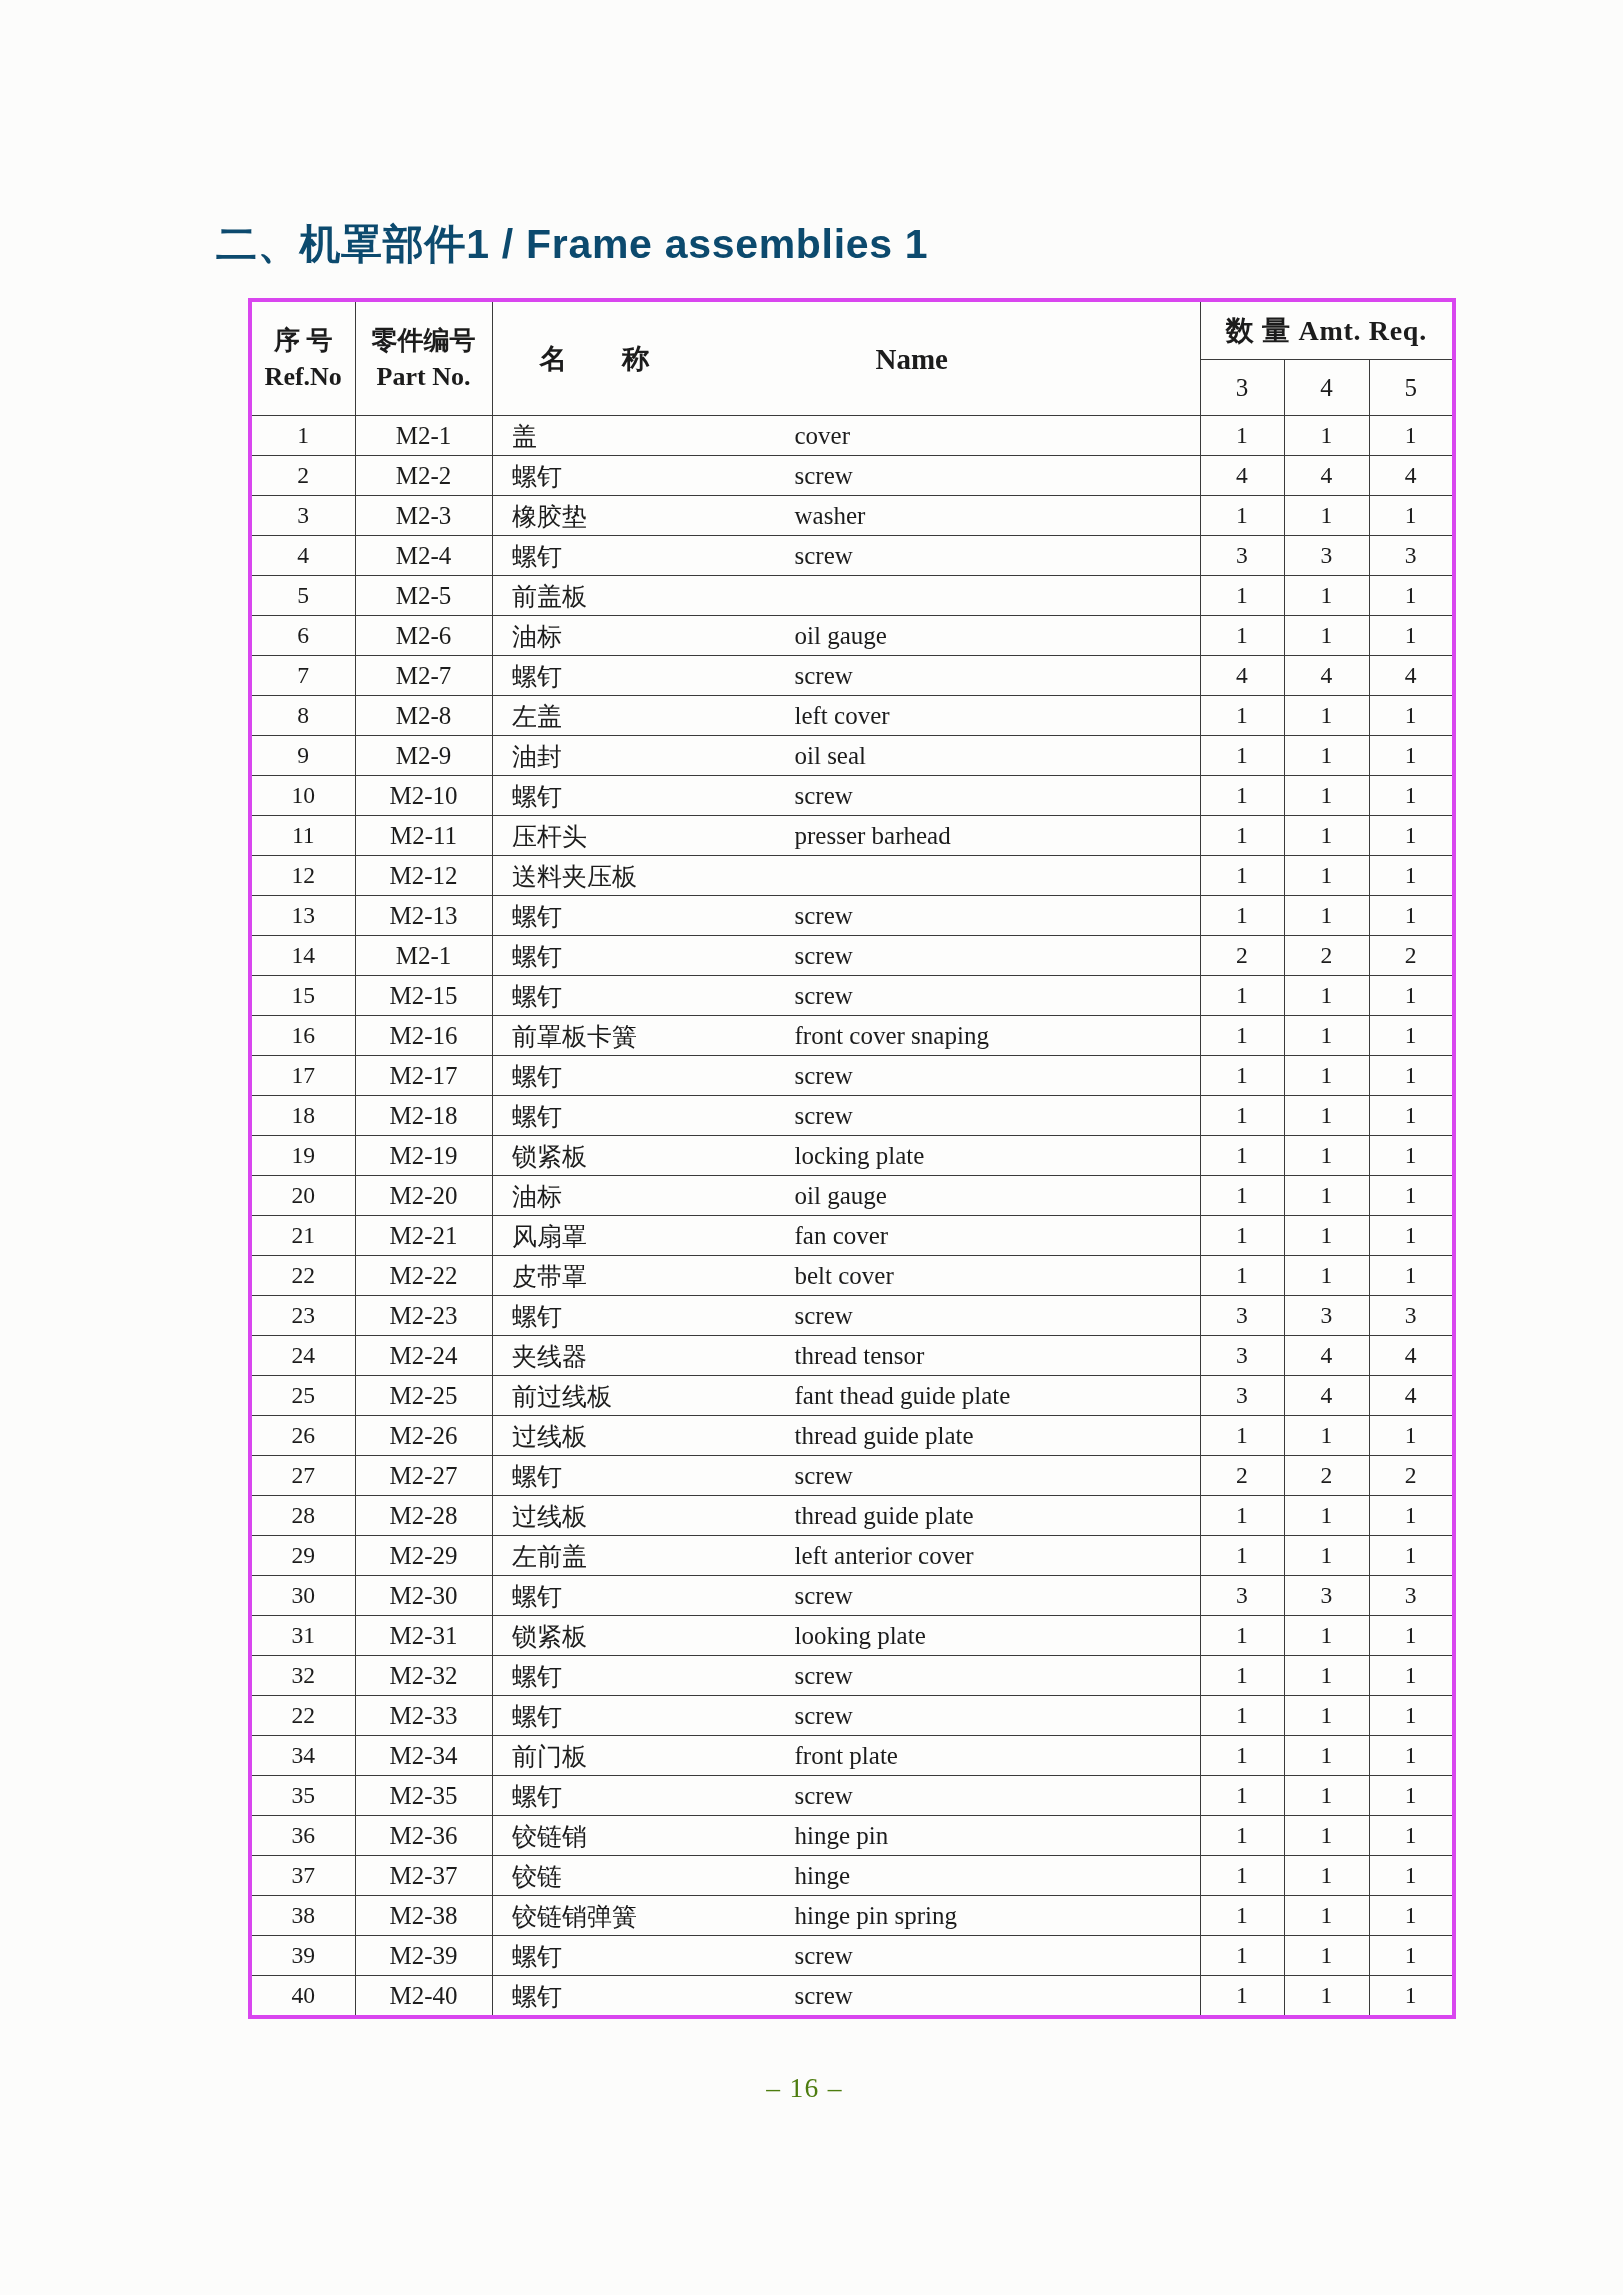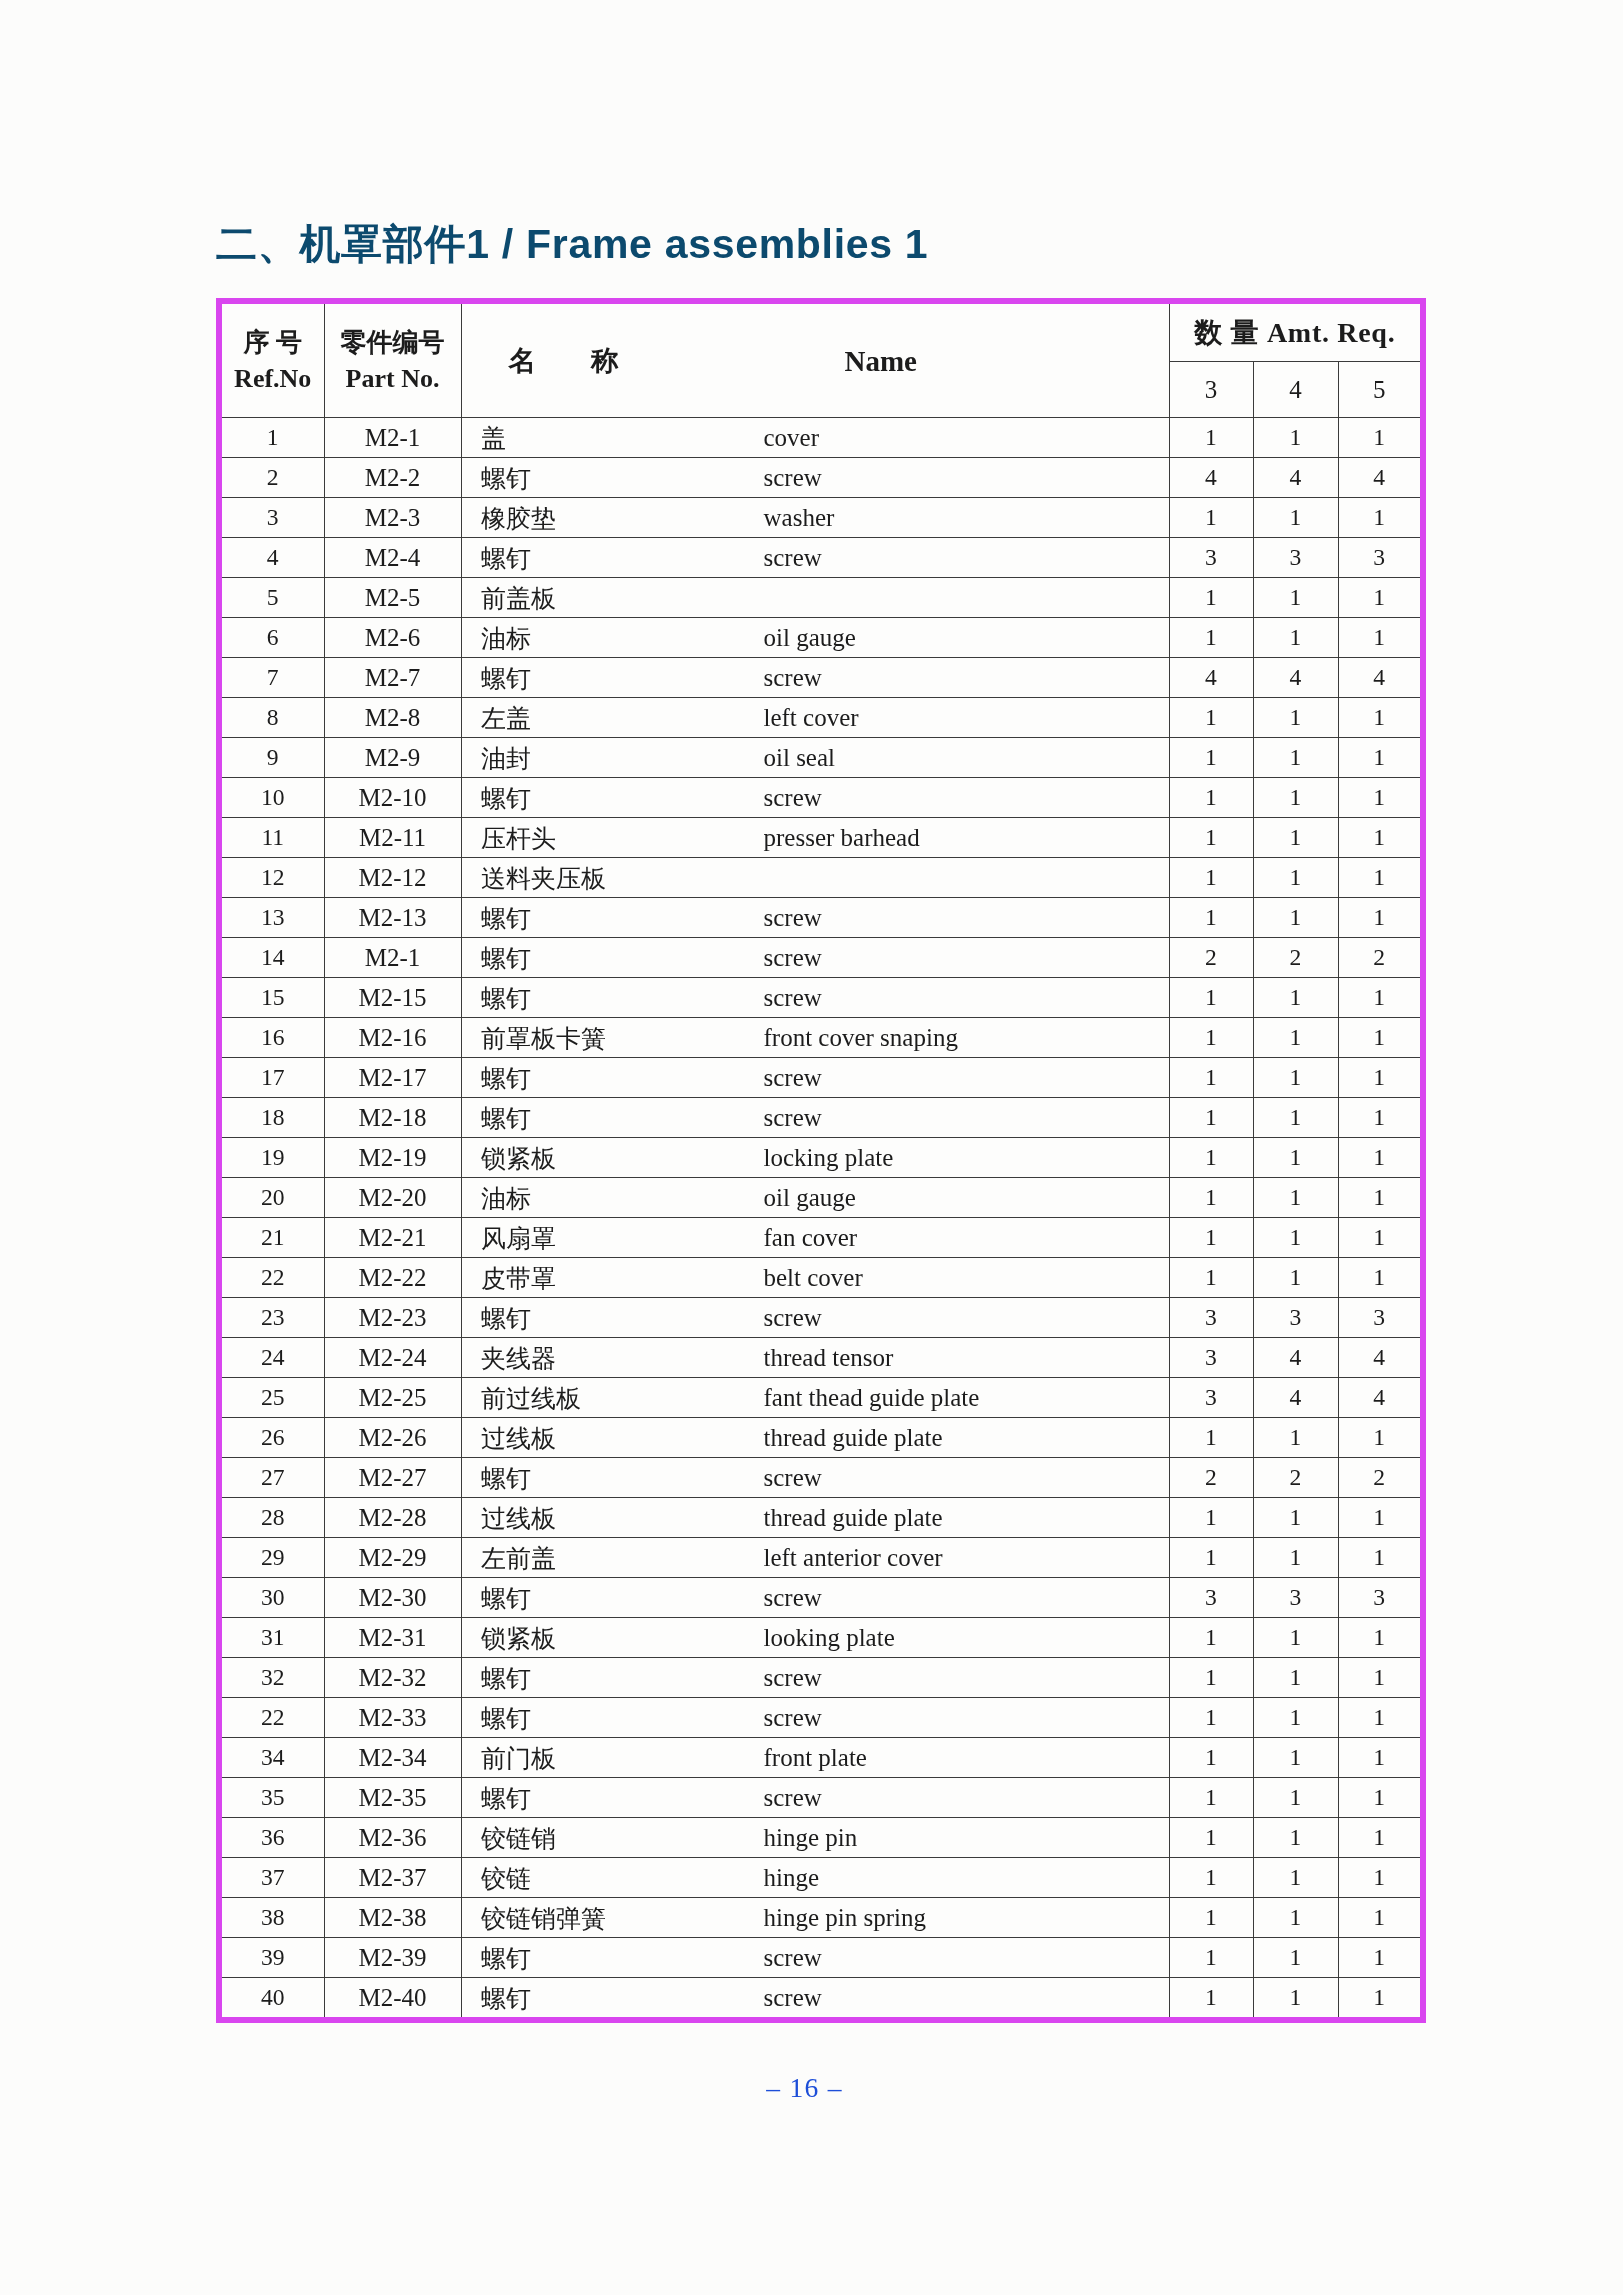--- a/index.html
+++ b/index.html
@@ -21,40 +21,40 @@
     position:absolute;left:216px;top:298px;
     border-collapse:collapse;table-layout:fixed;
     width:1204px;
     background:#fdfdfc;
   }
   table.parts th, table.parts td{
     border:1.3px solid #3b3b3b;
     padding:0;vertical-align:middle;
     overflow:hidden;white-space:nowrap;
   }
-  table.parts{border:6px solid #d946ef;}
+  table.parts{border:4px solid #d946ef;margin-left:32px;}
   
   thead th{font-weight:bold;}
   .hdr-two-line{height:113px;text-align:center;font-size:26px;line-height:1.35;}
   .hdr-name-cell{position:relative;height:113px;}
   .hdr-name-cn{position:absolute;left:47px;top:50%;transform:translateY(-50%);font-size:27.5px;font-weight:bold;}
   .hdr-name-en{position:absolute;left:383px;top:50%;transform:translateY(-50%);font-size:29px;font-weight:bold;}
   .hdr-qty{height:56px;text-align:center;font-size:28px;font-weight:bold;letter-spacing:0.7px;}
   .hdr-size{height:54px;text-align:center;font-size:25px;font-weight:normal;}
   
   td.c-ref{height:39px;text-align:center;font-size:23.6px;}
   td.c-part{text-align:center;padding-left:22px;font-size:25px;}
   td.c-name{position:relative;}
   .name-cn{position:absolute;left:19.6px;top:50%;transform:translateY(-50%);font-size:25px;}
   .name-en{position:absolute;left:302px;top:50%;transform:translateY(-50%);font-size:25px;}
   td.c-qty{text-align:center;font-size:23.6px;}
   .page-number{
     position:absolute;left:0;top:2072px;width:1609px;
     text-align:center;font-size:27.5px;letter-spacing:1.3px;
-    color:#1d4ed8;
+    color:#4d7c0f;
   }
 </style>
 </head>
 <body>
 
 <div class="page">
 
   <div class="doc-title">二、机罩部件1 / Frame assemblies 1</div>
 
   <table class="parts">

